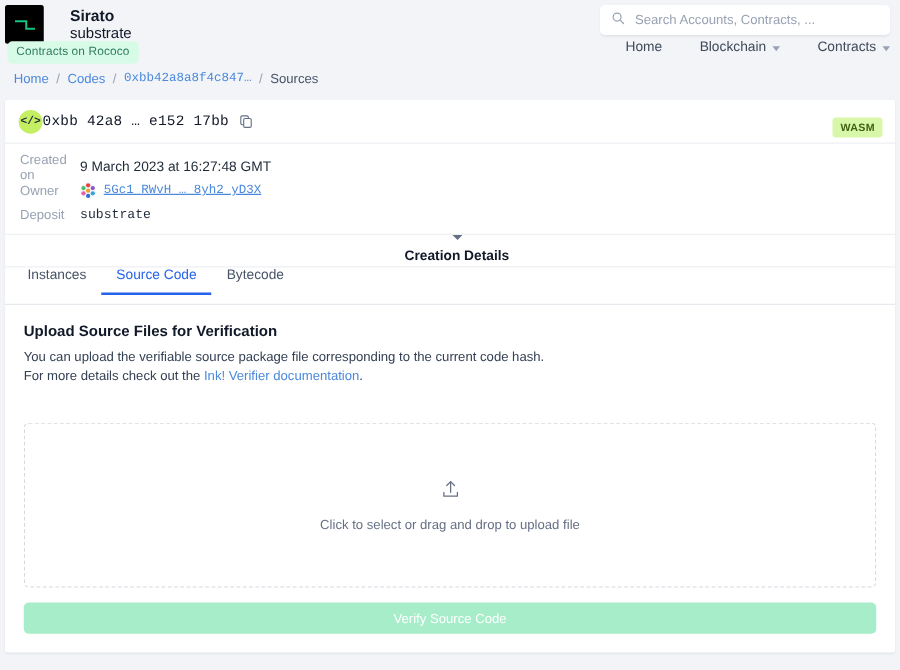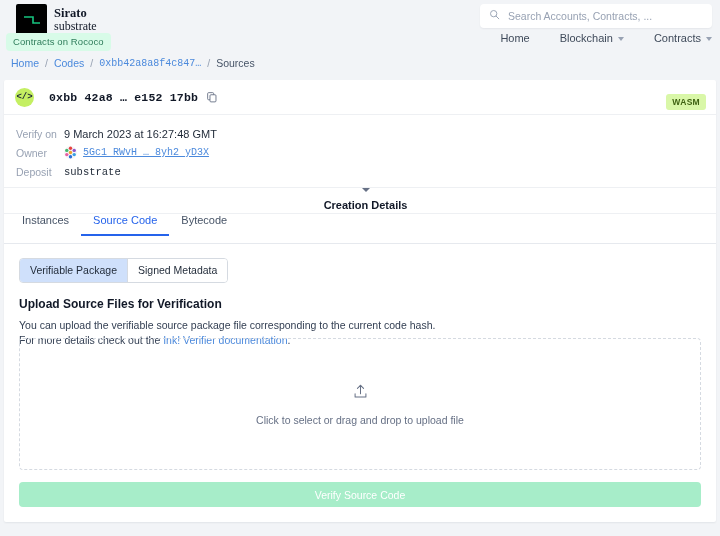--- a/index.html
+++ b/index.html
@@ -15,22 +15,22 @@
   .mono { font-family: "Liberation Mono", monospace; }
 
   
   .topbar {
     position: relative;
     height: 52px;
     background: #f2f4f7;
     padding: 0;
   }
   .brand {
-    position: absolute; left: 16px; top: 4px;
-    display: flex; align-items: center; gap: 7px; font-family: Liberation Serif, serif;
+    position: absolute; left: 4px; top: 4px;
+    display: flex; align-items: center; gap: 21px;
   }
   .brand-logo {
     width: 31px; height: 31px;
     background: #000; border-radius: 2px;
     display: flex; align-items: center; justify-content: center;
   }
   .brand-text { line-height: 1.12; }
   .brand-title { font-size: 12.5px; font-weight: bold; color: #111827; }
   .brand-sub { font-size: 12px; color: #111827; }
 
@@ -100,23 +100,23 @@
   }
   .code-icon {
     width: 19px; height: 19px; border-radius: 50%;
     background: #c4ef62;
     display: flex; align-items: center; justify-content: center;
     font-size: 9px; font-weight: bold; color: #1f2937;
     font-family: "Liberation Mono", monospace;
     flex: none;
   }
   .code-hash {
-    margin-left: 15px;
+    margin-left: 0;
     font-family: "Liberation Mono", monospace;
-    font-size: 11.5px; font-weight: bold; color: #111827;
+    font-size: 11.5px; font-weight: normal; color: #111827;
     letter-spacing: .2px;
   }
   .copy-btn {
     margin-left: 8px; cursor: pointer;
     display: flex; align-items: center;
   }
   .badge-wasm {
     margin-left: auto;
     background: #d9f7a8; color: #3f6212;
     font-size: 8.5px; font-weight: bold;
@@ -279,21 +279,21 @@
       <svg width="12" height="12" viewBox="0 0 16 16" aria-hidden="true">
         <rect x="2.2" y="2.2" width="8" height="9.5" rx="1.3" fill="none" stroke="#667085" stroke-width="1.2"></rect>
         <rect x="5.3" y="5" width="8" height="9.5" rx="1.3" fill="#fff" stroke="#667085" stroke-width="1.2"></rect>
       </svg>
     </div>
     <div class="badge-wasm">WASM</div>
   </div>
 
   <div class="meta">
     <div class="meta-row">
-      <div class="meta-label">Verify on</div>
+      <div class="meta-label">Created on</div>
       <div class="meta-val">9 March 2023 at 16:27:48 GMT</div>
     </div>
     <div class="meta-row">
       <div class="meta-label">Owner</div>
       <div class="owner">
         <span class="identicon">
           <svg width="13" height="13" viewBox="0 0 26 26" aria-hidden="true">
             <circle cx="13" cy="13" r="13" fill="#f4f6f8"></circle>
             <circle cx="13" cy="4.5" r="3.4" fill="#e8413f"></circle>
             <circle cx="20.4" cy="8.8" r="3.4" fill="#8f52c9"></circle>
@@ -317,24 +317,20 @@
     <span class="chev"></span>
     <span class="creation-label">Creation Details</span>
   </div>
 
   <div class="tabs">
     <div class="tab">Instances</div>
     <div class="tab active">Source Code</div>
     <div class="tab">Bytecode</div>
   </div>
 
-  <div class="seg">
-    <div class="seg-btn active">Verifiable Package</div>
-    <div class="seg-btn">Signed Metadata</div>
-  </div>
 
   <div class="upload-title">Upload Source Files for Verification</div>
 
   <div class="upload-desc">
     <div>You can upload the verifiable source package file corresponding to the current code hash.</div>
     <div><span>For more details check out the </span><a>Ink! Verifier documentation</a><span>.</span></div>
   </div>
 
   <div class="dropzone">
     <span>

